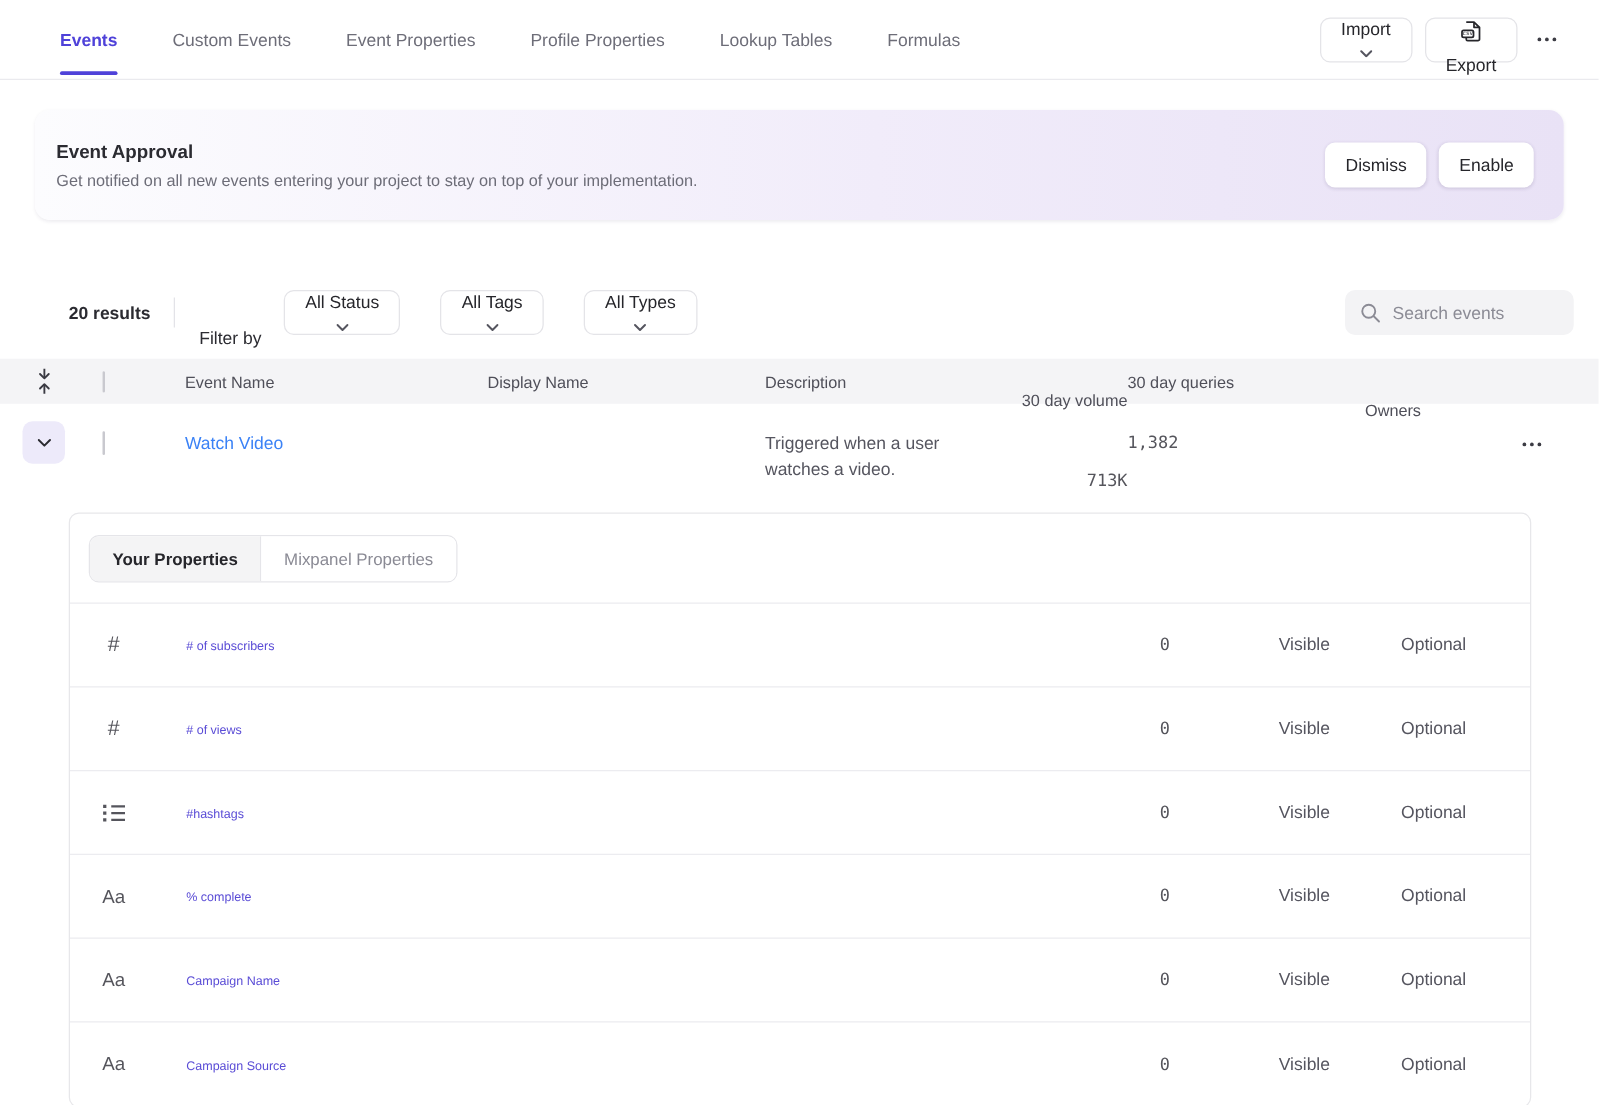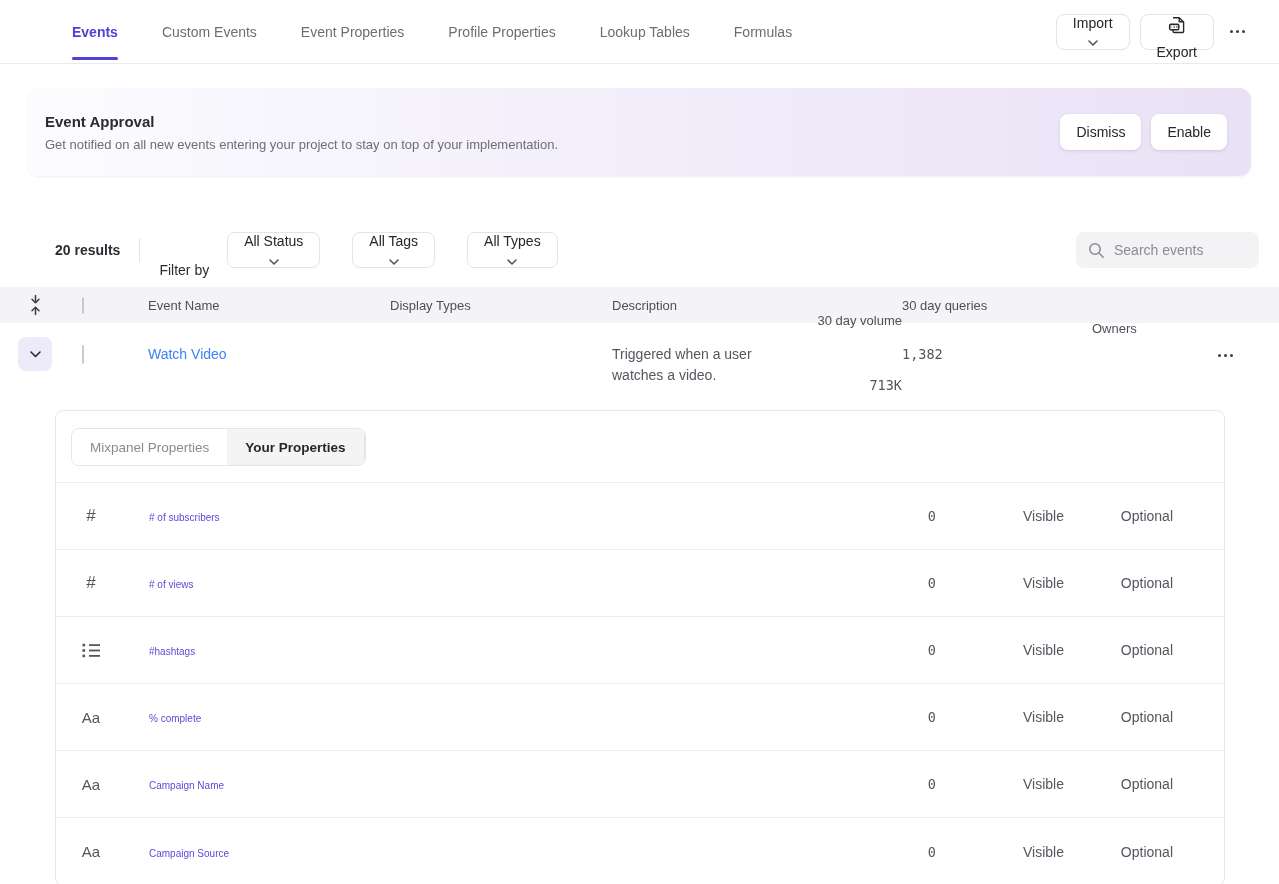--- a/index.html
+++ b/index.html
@@ -19,21 +19,21 @@
     display: flex;
     align-items: center;
     padding: 0 28px 0 48px;
   }
   .nav-tabs { display: flex; gap: 44px; flex: 1; height: 100%; }
   .nav-tab {
     display: flex; align-items: center; height: 100%;
     font-size: 14px; color: #6d6d78; cursor: pointer; position: relative;
     white-space: nowrap;
   }
-  .nav-tab.active { color: #4f42d9; font-weight: 700; margin-left: 24px; }
+  .nav-tab.active { color: #4f42d9; font-weight: 700; }
   .nav-tab.active::after {
     content: ""; position: absolute; left: 0; right: 0; bottom: 3px;
     height: 3px; background: #4f42d9; border-radius: 3px;
   }
   .nav-actions { display: flex; align-items: center; gap: 10px; }
   .btn {
     height: 36px; border: 1px solid #e4e4e8; border-radius: 8px;
     background: #fff; display: inline-flex; align-items: center; gap: 9px;
     padding: 0 16px; font-size: 14px; font-weight: 500; color: #26262b;
     cursor: pointer; white-space: nowrap; flex-direction: column;
@@ -256,21 +256,21 @@
       <svg width="13" height="22" viewBox="0 0 13 22">
         <line x1="6.5" y1="1" x2="6.5" y2="8" stroke="#3a3a42" stroke-width="1.5"></line>
         <polyline points="3,5.2 6.5,8.7 10,5.2" fill="none" stroke="#3a3a42" stroke-width="1.5" stroke-linecap="round" stroke-linejoin="round"></polyline>
         <line x1="6.5" y1="21" x2="6.5" y2="14" stroke="#3a3a42" stroke-width="1.5"></line>
         <polyline points="3,16.8 6.5,13.3 10,16.8" fill="none" stroke="#3a3a42" stroke-width="1.5" stroke-linecap="round" stroke-linejoin="round"></polyline>
       </svg>
     </span>
   </div>
   <div class="col-check"><span class="checkbox"></span></div>
   <div class="col-name">Event Name</div>
-  <div class="col-display">Display Types</div>
+  <div class="col-display">Display Name</div>
   <div class="col-desc">Description</div>
   <div class="col-volume">30 day volume</div>
   <div class="col-queries">30 day queries</div>
   <div class="col-owners">Owners</div>
   <div class="col-menu"></div>
 </div>
 
 <div class="event-row">
   <div class="col-expand">
     <button class="expander-btn">
@@ -295,22 +295,22 @@
         <i></i>
         <i></i>
         <i></i>
       </span>
     </div>
 </div>
 
 <div class="panel">
   <div class="panel-tabs-bar">
     <div class="tab-group">
+      <div class="ptab active">Your Properties</div>
       <div class="ptab">Mixpanel Properties</div>
-      <div class="ptab active">Your Properties</div>
     </div>
   </div>
 
   <div class="prop-row">
     <div class="pcol-icon">
         <span class="type-glyph">#</span>
       </div>
     <div class="pcol-name"><a class="prop-link"># of subscribers</a></div>
     <div class="pcol-value"><span class="num">0</span></div>
     <div class="pcol-visibility"><span class="prop-meta">Visible</span></div>

